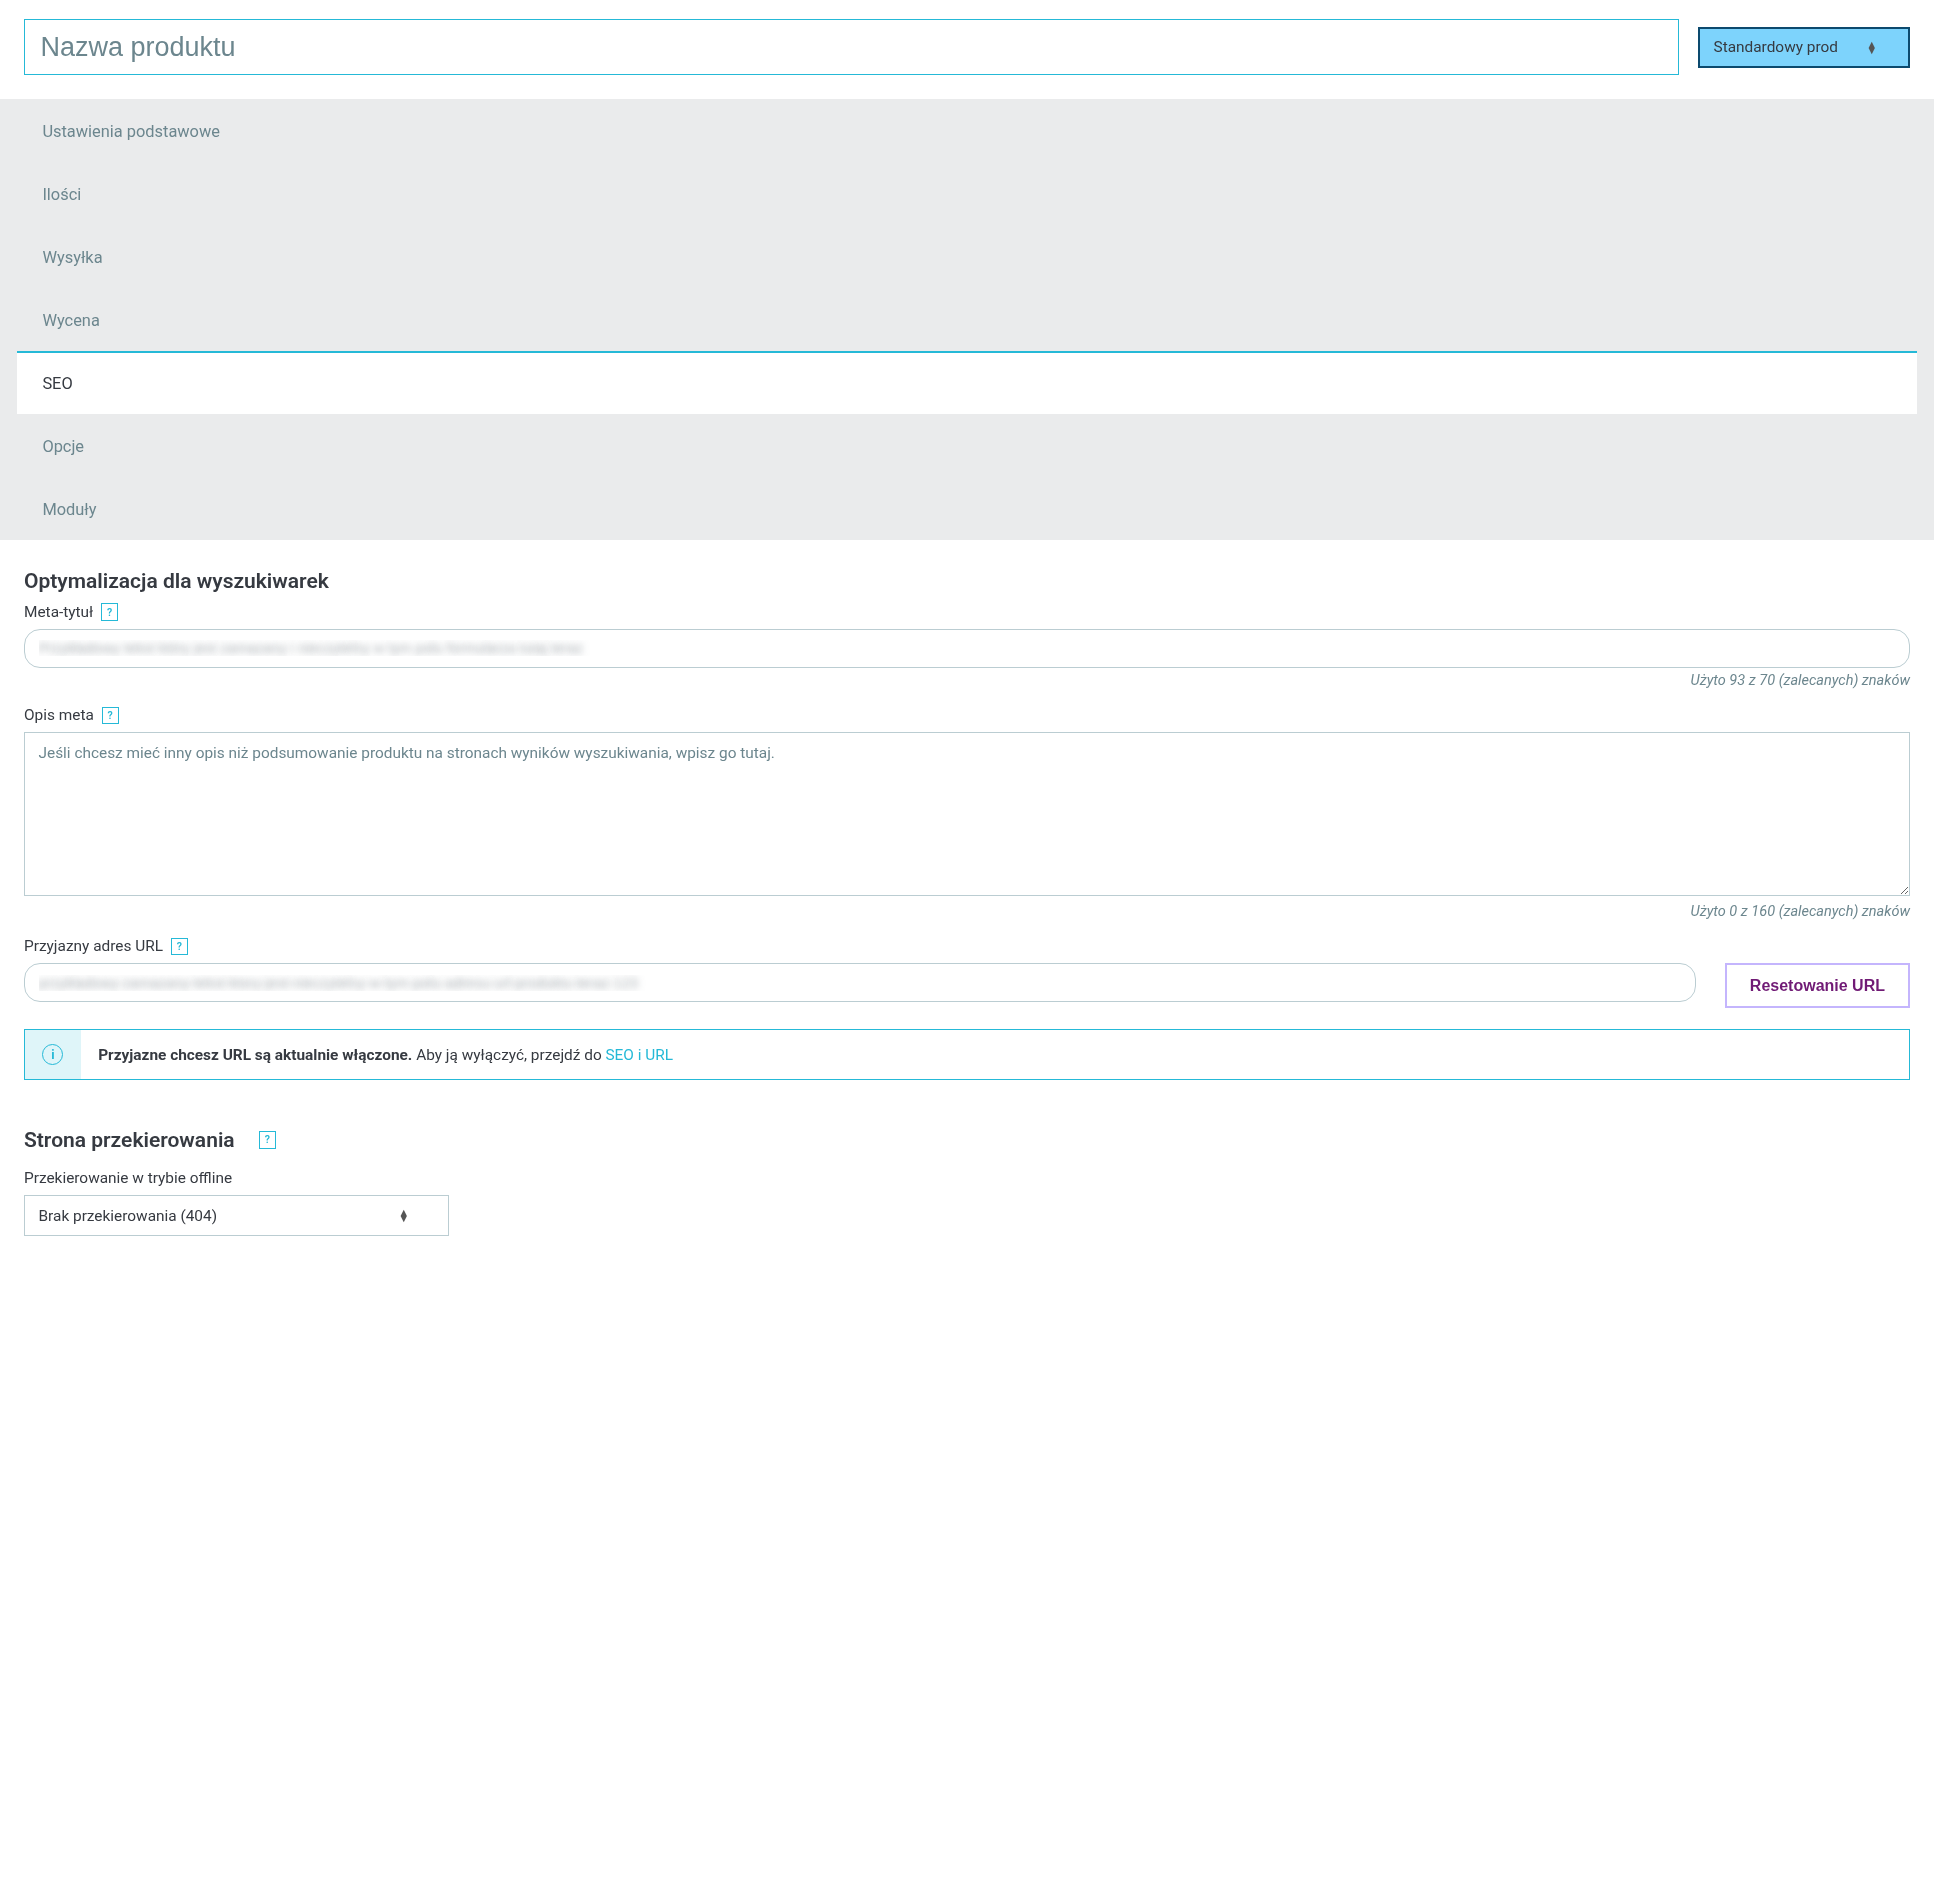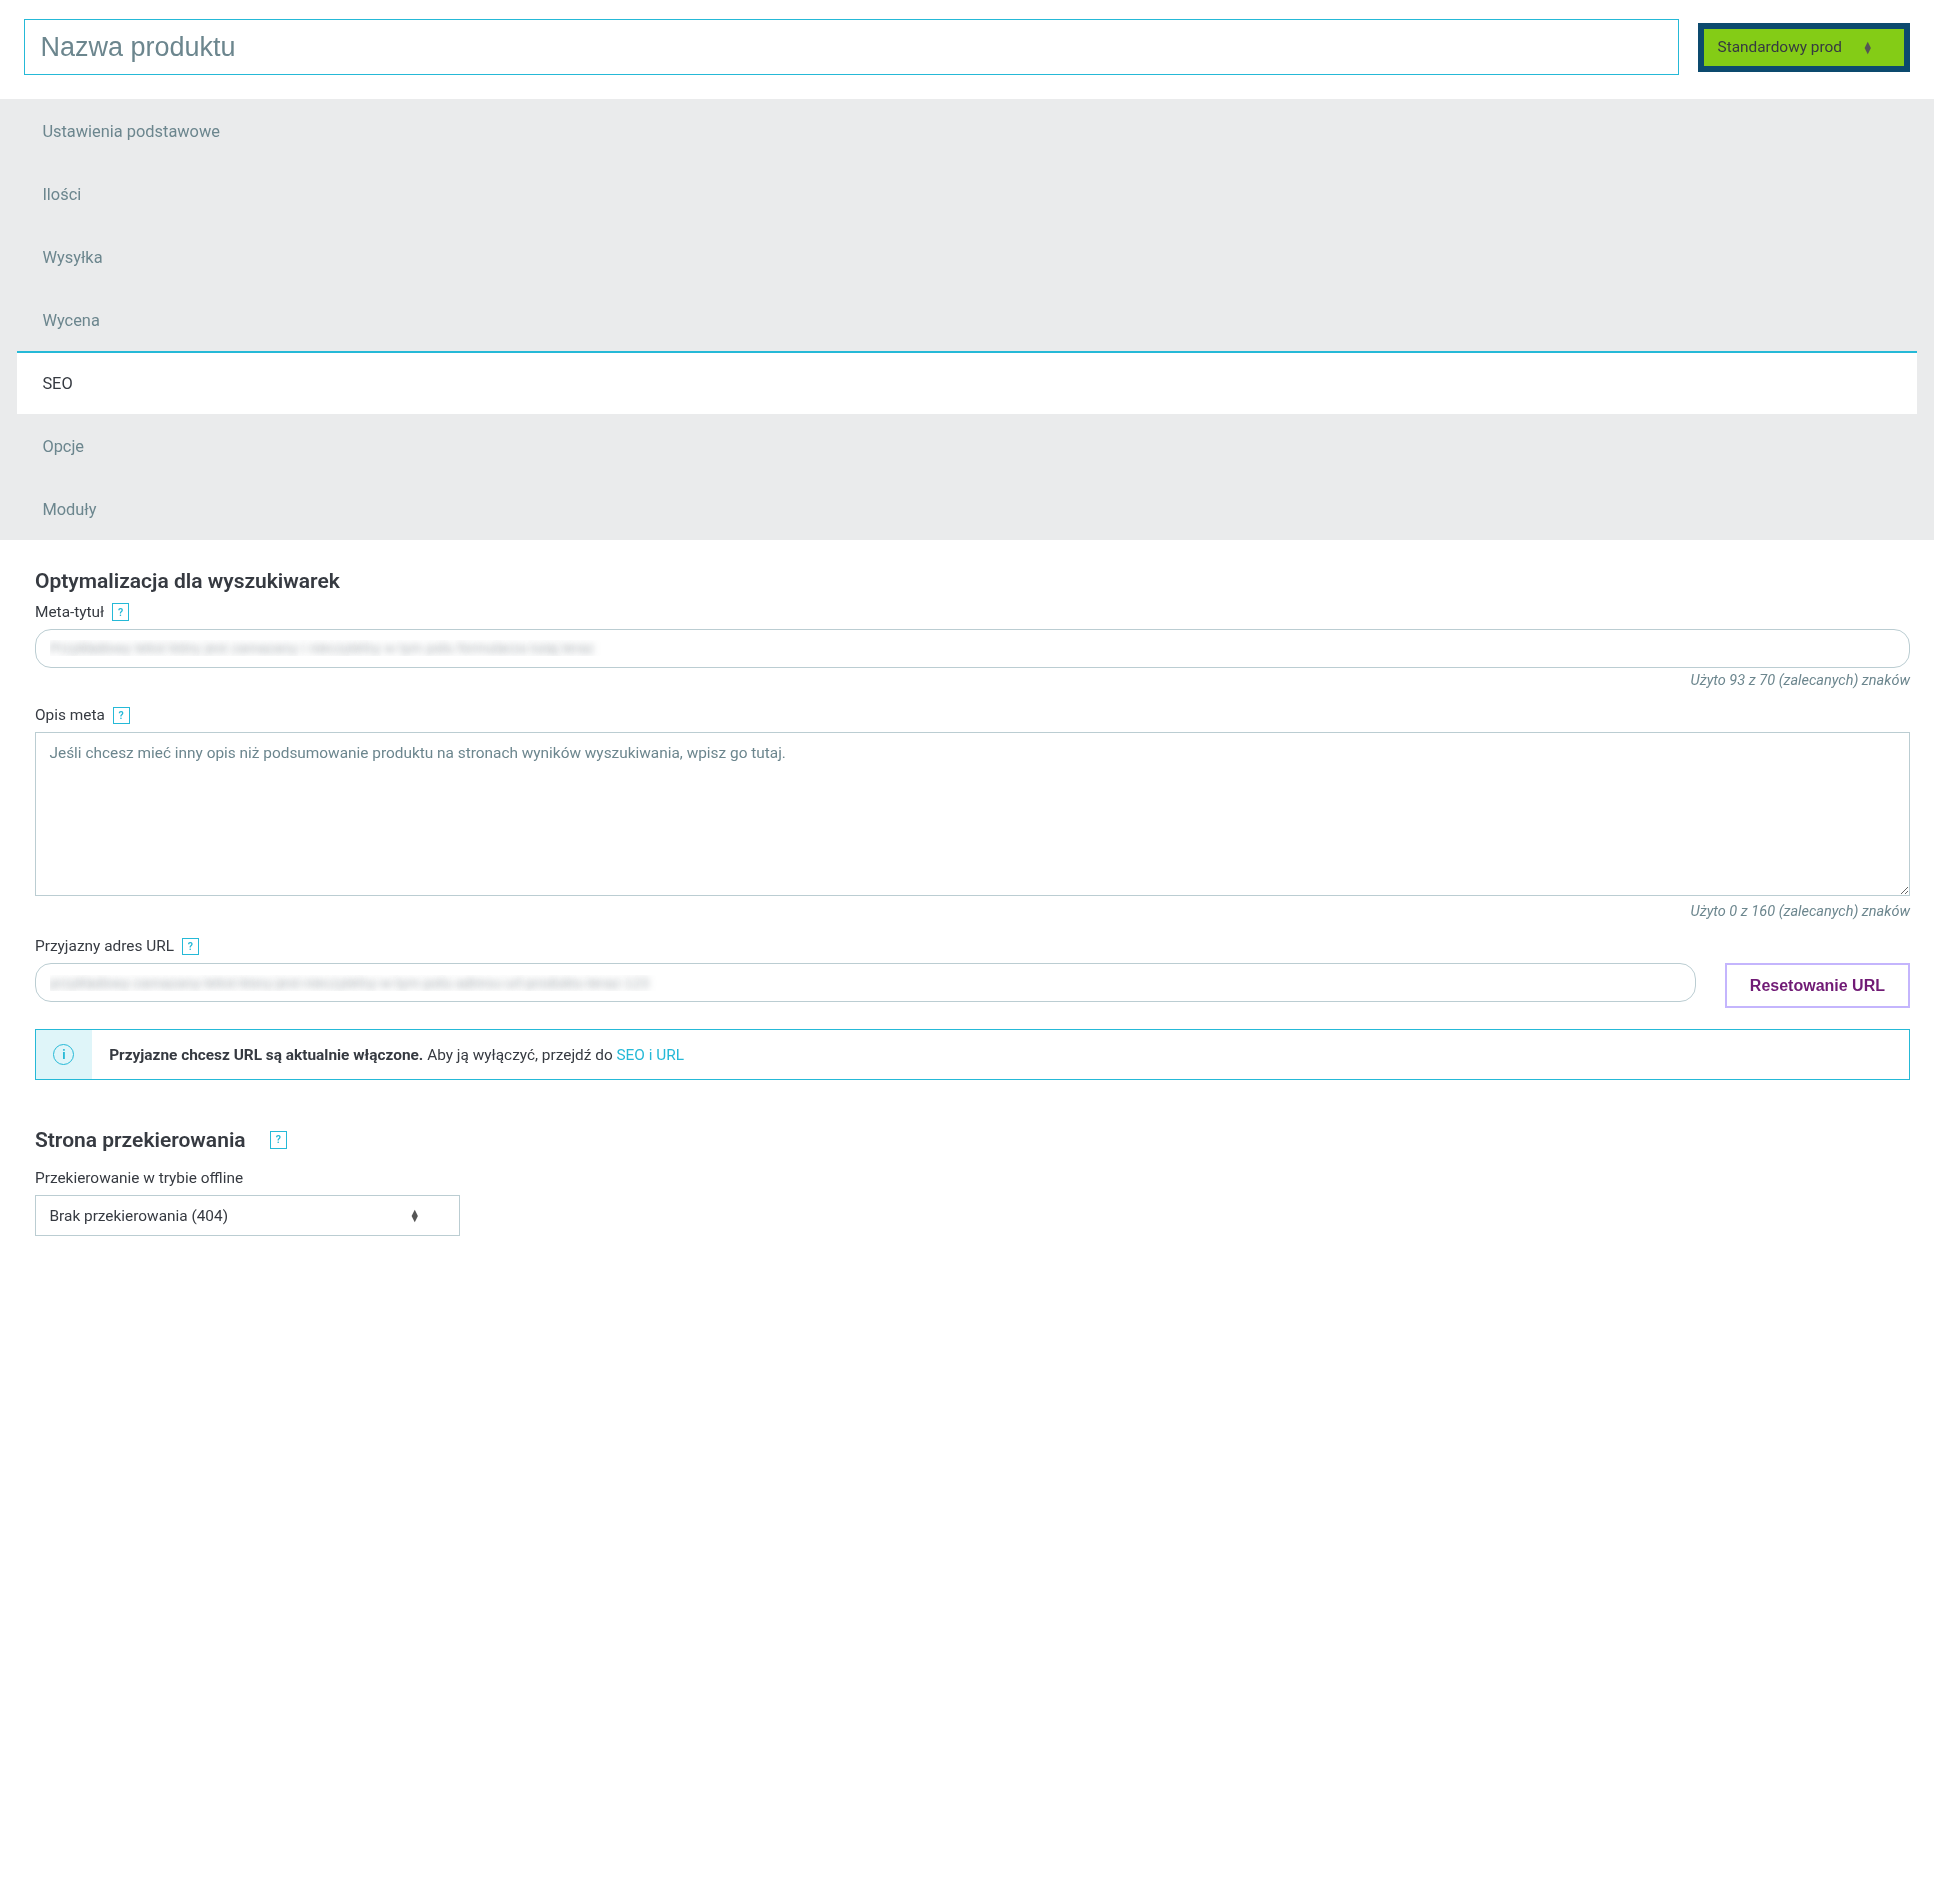--- a/index.html
+++ b/index.html
@@ -27,25 +27,25 @@
   font-size: 27px;
   color: #555;
   outline: none;
   font-weight: 400;
 }
 .product-name-input::placeholder {
   color: #6c868e;
 }
 .product-type-select {
   width: 212px;
-  border: 6px solid #0c4a6e;
+  border: 2px solid #0c4a6e;
   padding: 9.7px 31px 9.7px 13.5px;
   font-size: 15.4px;
   color: #363a41;
-  background: #84cc16;
+  background: #7dd3fc;
   position: relative;
   cursor: pointer;
   display: flex;
   align-items: center;
   justify-content: space-between;
 }
 .select-caret {
   font-size: 10.6px;
   color: #555;
   line-height: 0.5;
@@ -67,21 +67,20 @@
   border-top: 2.9px solid transparent;
 }
 .tab.active {
   background: #fff;
   color: #363a41;
   border-top: 2.9px solid #25b9d7;
 }
 .content {
   padding: 29px 24px 39px 24px;
   background: #fff;
-  margin-left: 11px;
 }
 .section-title {
   font-size: 21px;
   font-weight: 600;
   color: #363a41;
   margin-bottom: 9.7px;
 }
 .section-desc {
   font-size: 15.4px;
   color: #6c868e;

